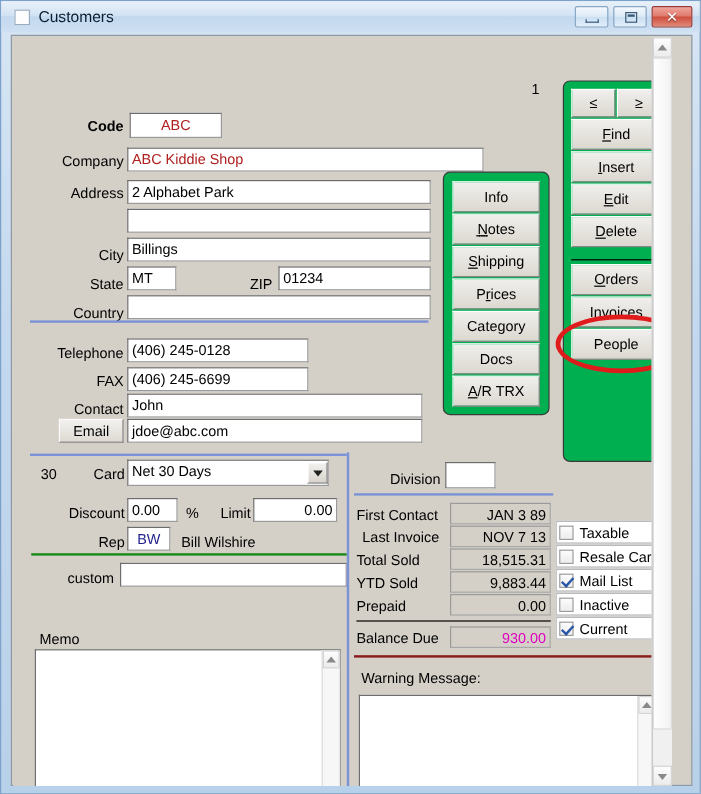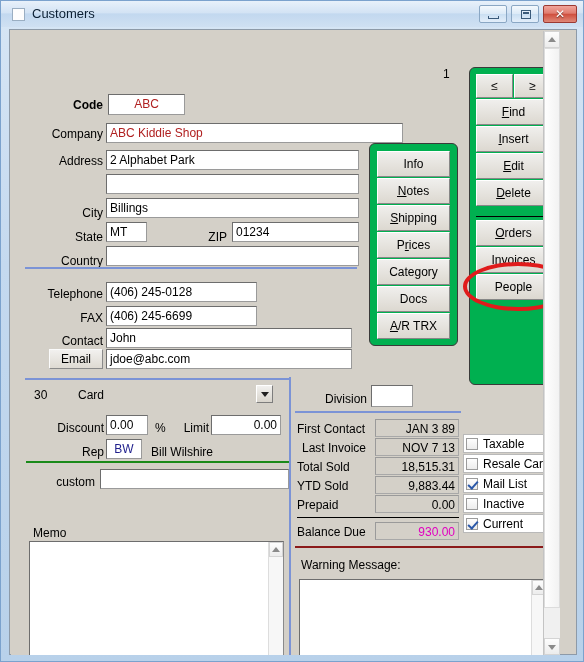--- a/index.html
+++ b/index.html
@@ -196,20 +196,21 @@
         <div class="lbl" style="left:10px;top:303px;width:82px;">Contact</div>
         <div class="fld" style="left:95px;top:297px;width:246px;height:20px;">John</div>
 
         <div class="btn" style="left:38px;top:318px;width:54px;height:20px;">Email</div>
         <div class="fld" style="left:95px;top:318px;width:246px;height:20px;">jdoe@abc.com</div>
 
         <div class="hr-blue" style="left:14px;top:347px;width:264px;"></div>
 
         <div class="plain" style="left:23px;top:357px;">30</div>
         <div class="lbl" style="left:45px;top:357px;width:48px;">Card</div>
+        <div class="fld" style="left:95px;top:352px;width:168px;height:22px;">Net 30 Days</div>
         <div class="dropbtn" style="left:245px;top:354px;width:17px;height:18px;">
           <span class="arr dn"></span>
         </div>
 
         <div class="lbl" style="left:20px;top:390px;width:73px;">Discount</div>
         <div class="fld" style="left:95px;top:384px;width:42px;height:20px;">0.00</div>
         <div class="plain" style="left:144px;top:390px;">%</div>
         <div class="lbl" style="left:160px;top:390px;width:38px;">Limit</div>
         <div class="fld rt" style="left:200px;top:384px;width:70px;height:20px;">0.00</div>
 

